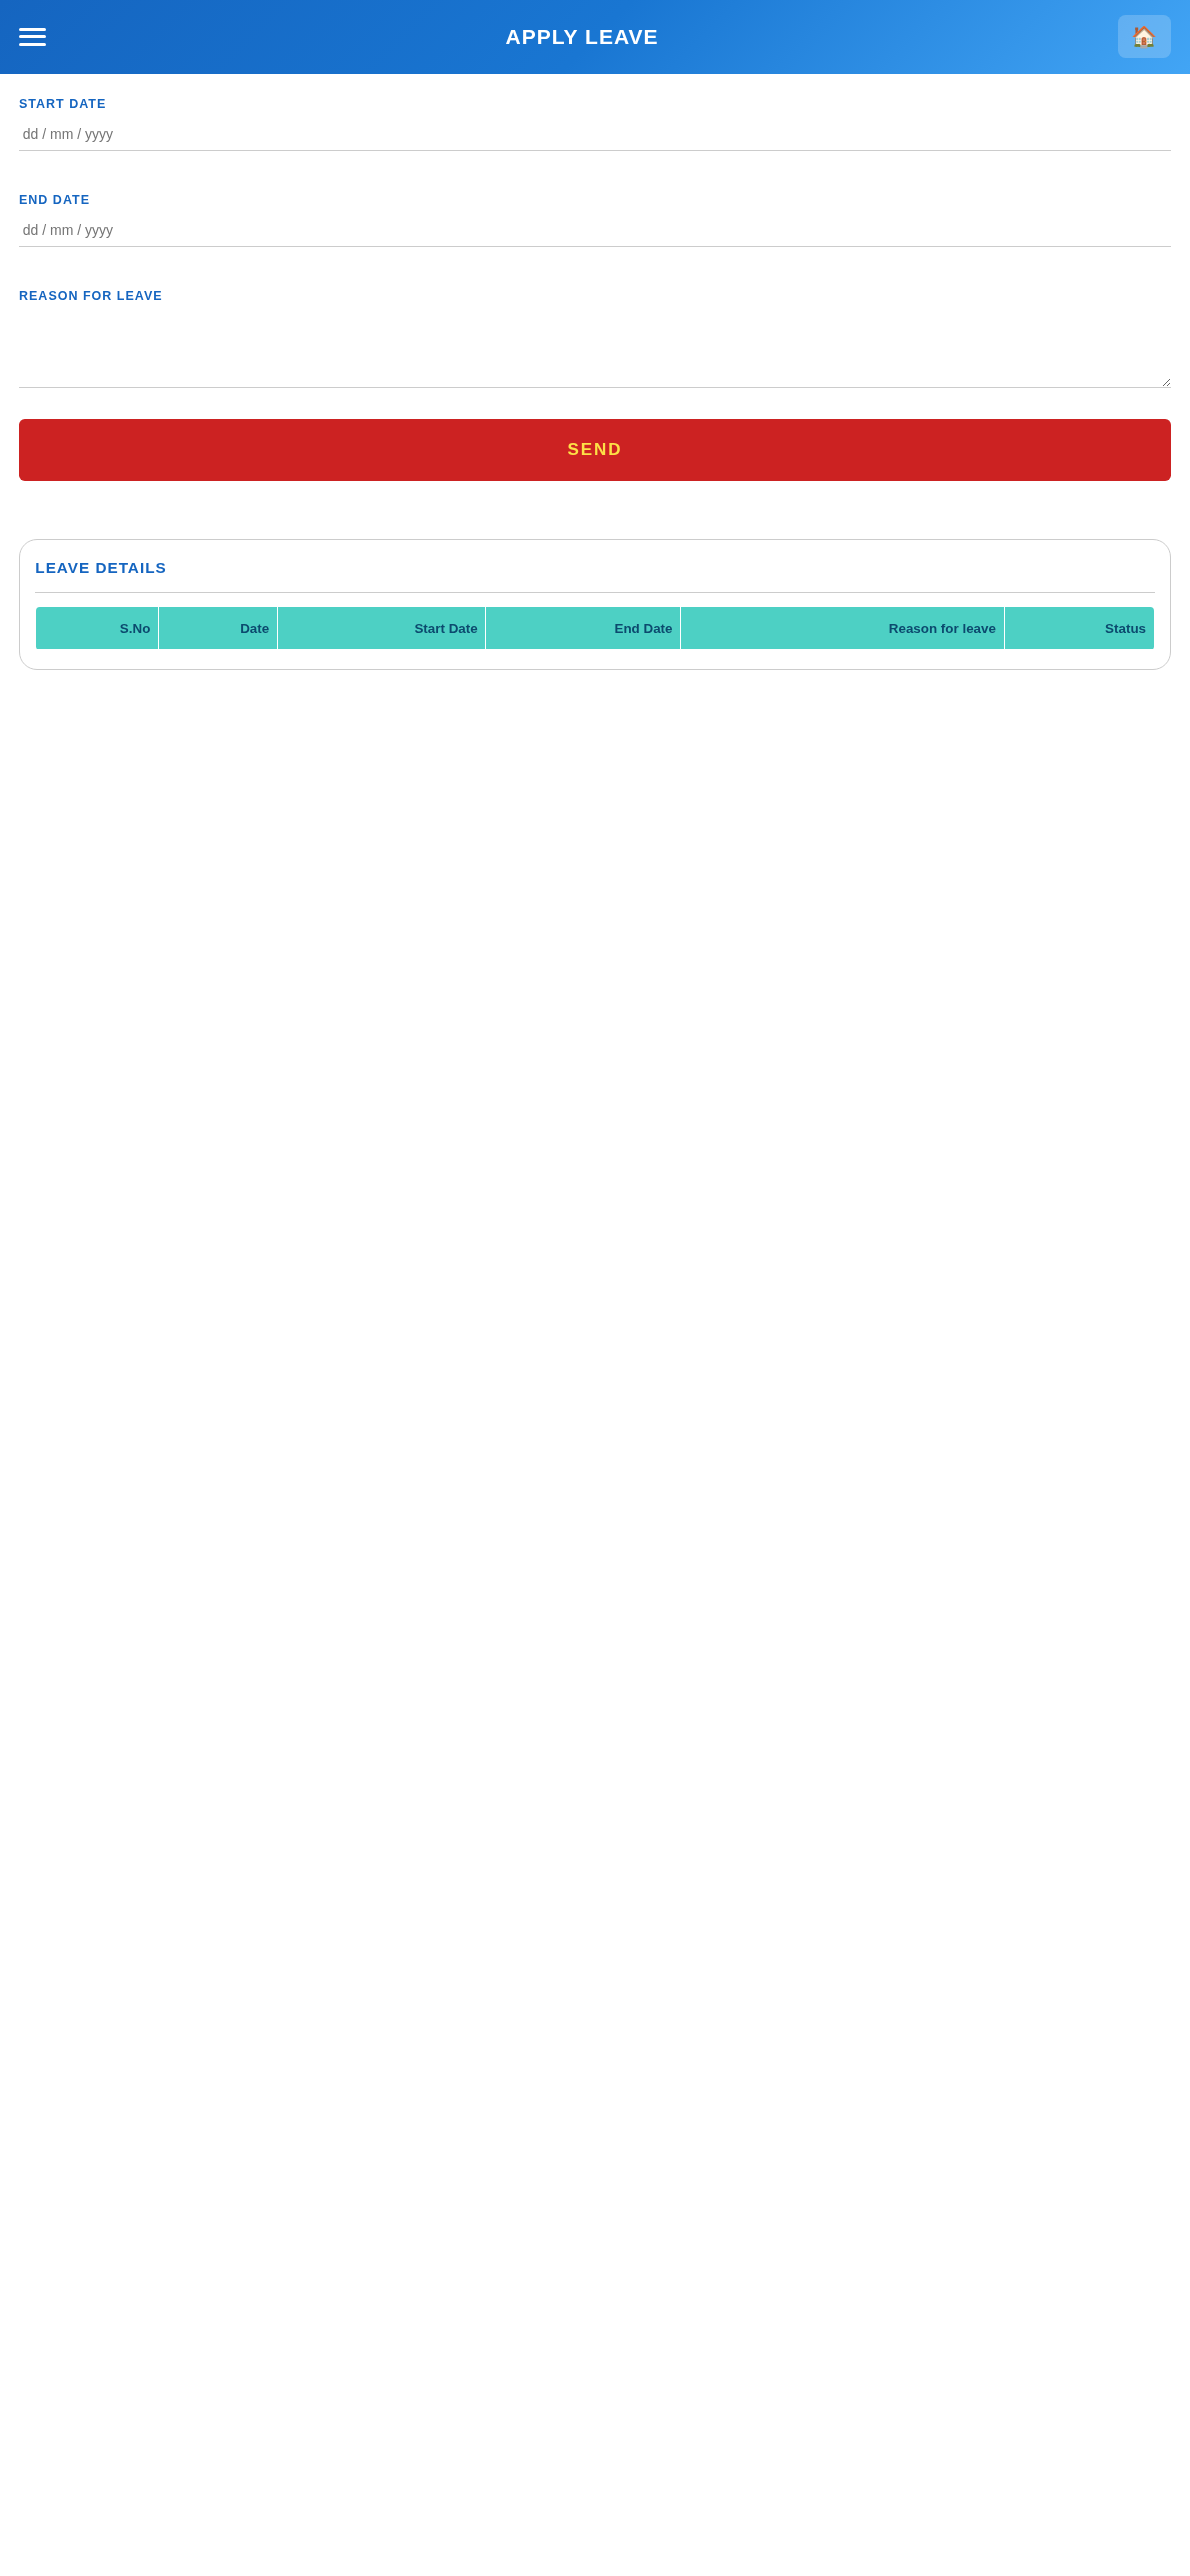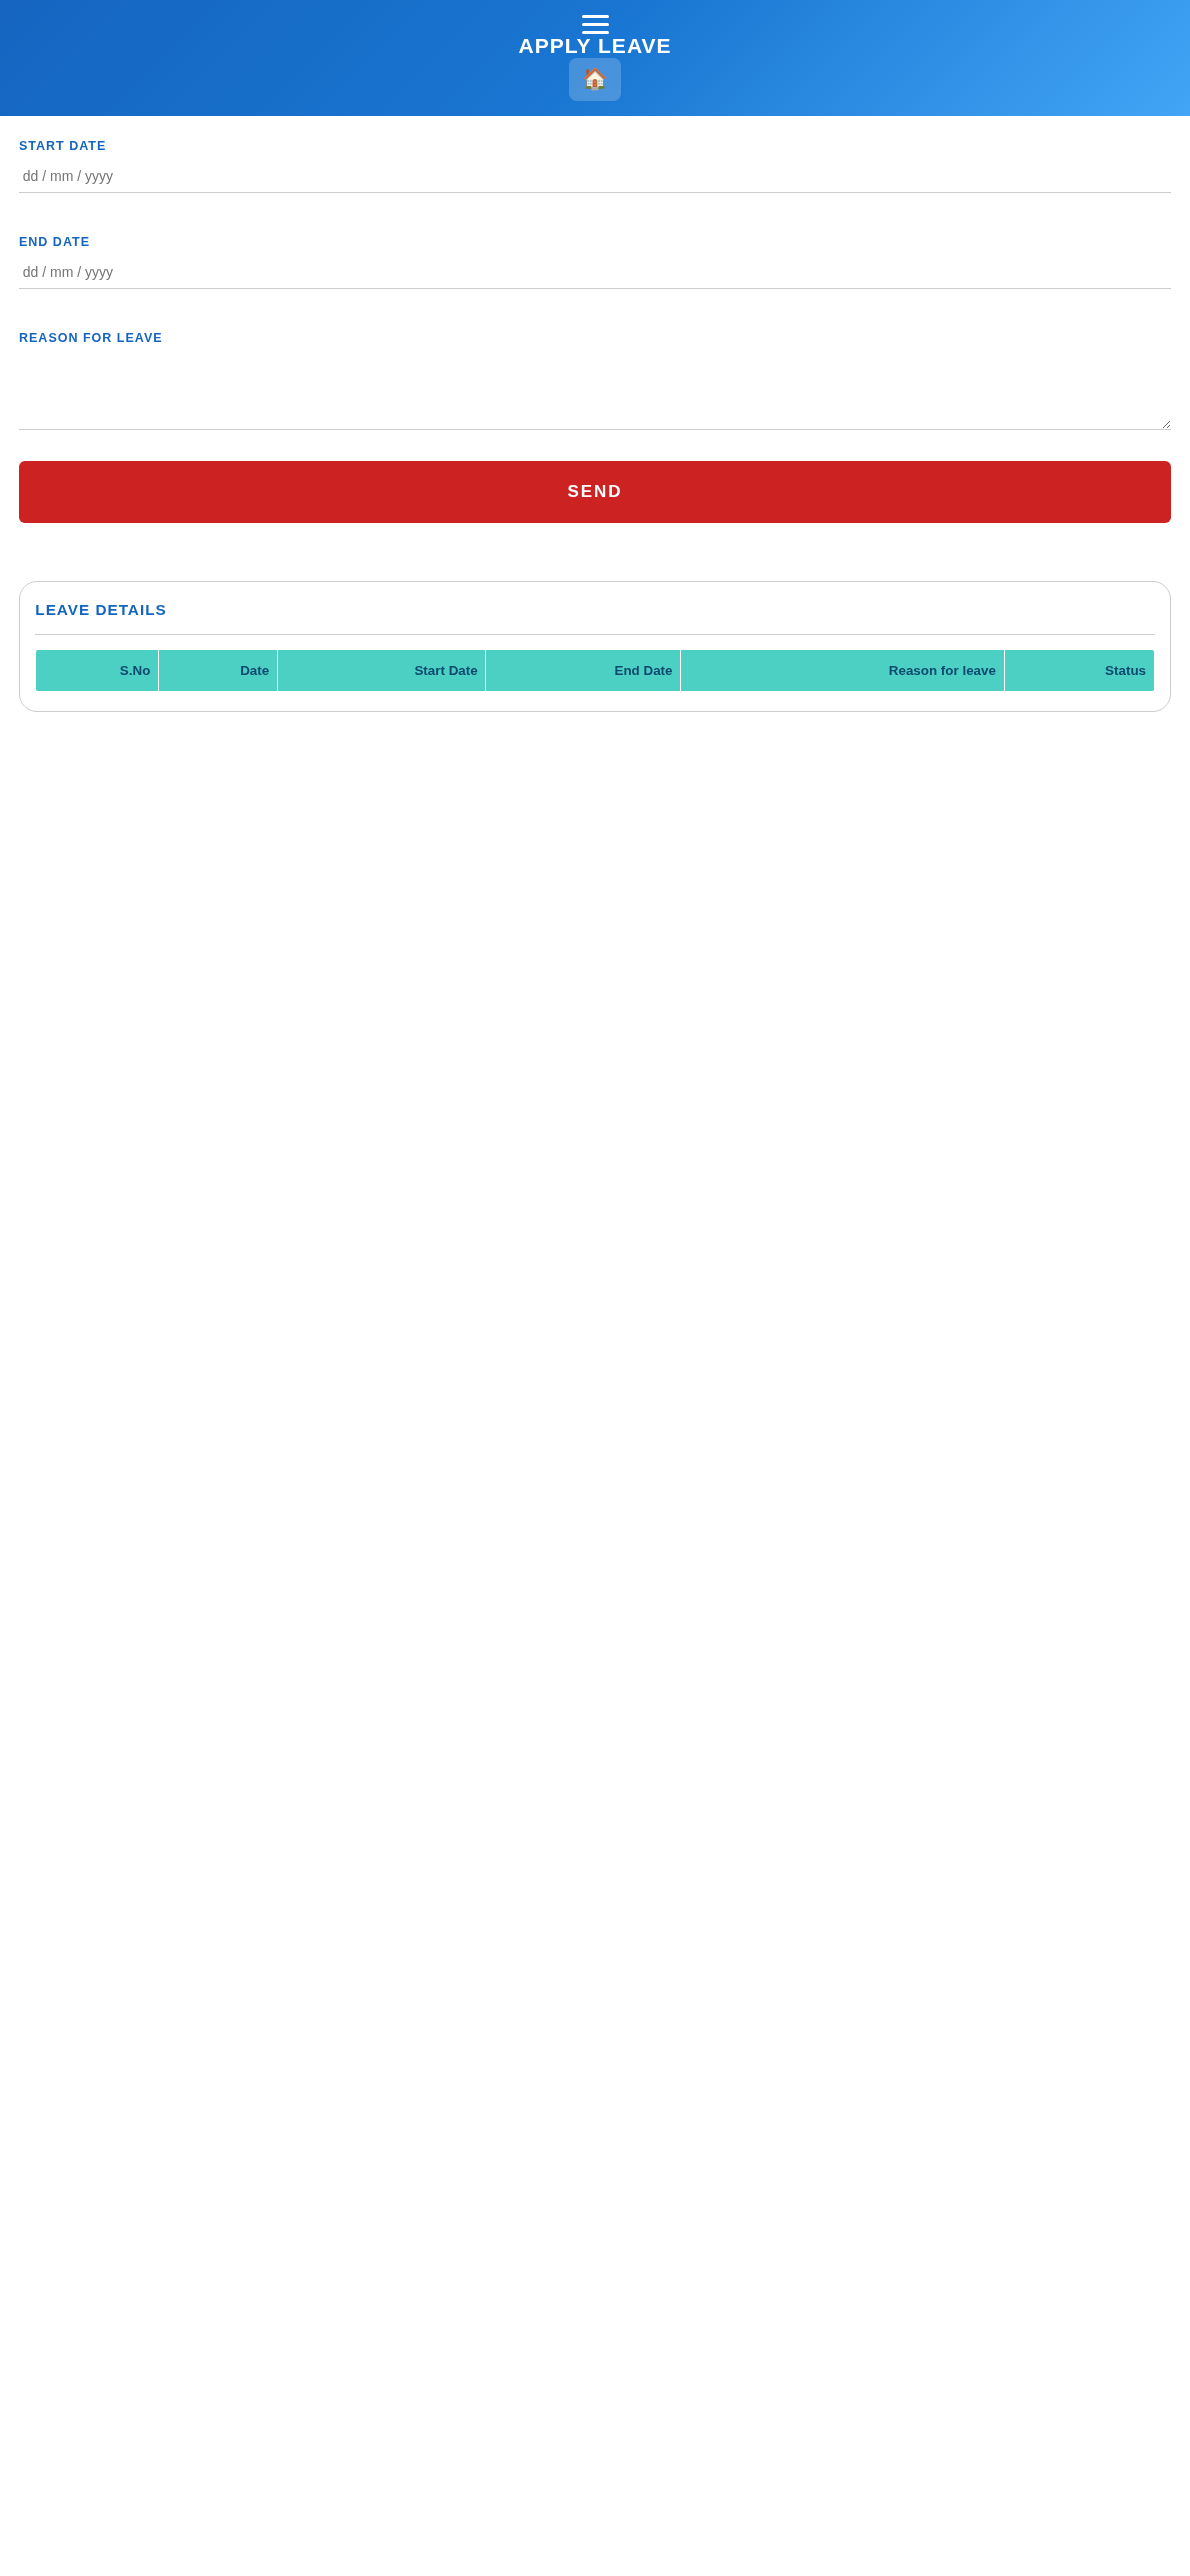--- a/index.html
+++ b/index.html
@@ -1,20 +1,19 @@
 <!DOCTYPE html>
 <html><head>
   <meta charset="utf-8">
   <meta name="viewport" content="width=device-width, initial-scale=1.0">
   <style>
     * {
       box-sizing: border-box;
       margin: 0;
       padding: 0;
-      flex-direction: column;
     }
 
     body {
       font-family: Arial, sans-serif;
       background-color: #ffffff;
       min-height: 100vh;
       max-width: 1190px;
       margin: 0 auto;
     }
 
@@ -112,21 +111,21 @@
       background: transparent;
       resize: vertical;
       min-height: 77px;
     }
 
     .send-btn {
       display: block;
       width: calc(100% - 0px);
       margin: 27px 0 0 0;
       background-color: #cc2222;
-      color: #ffffff;
+      color: #fde047;
       border: none;
       border-radius: 5.8px;
       padding: 21px;
       font-size: 17px;
       font-weight: bold;
       letter-spacing: 1.9px;
       cursor: pointer;
       text-align: center;
     }
 

